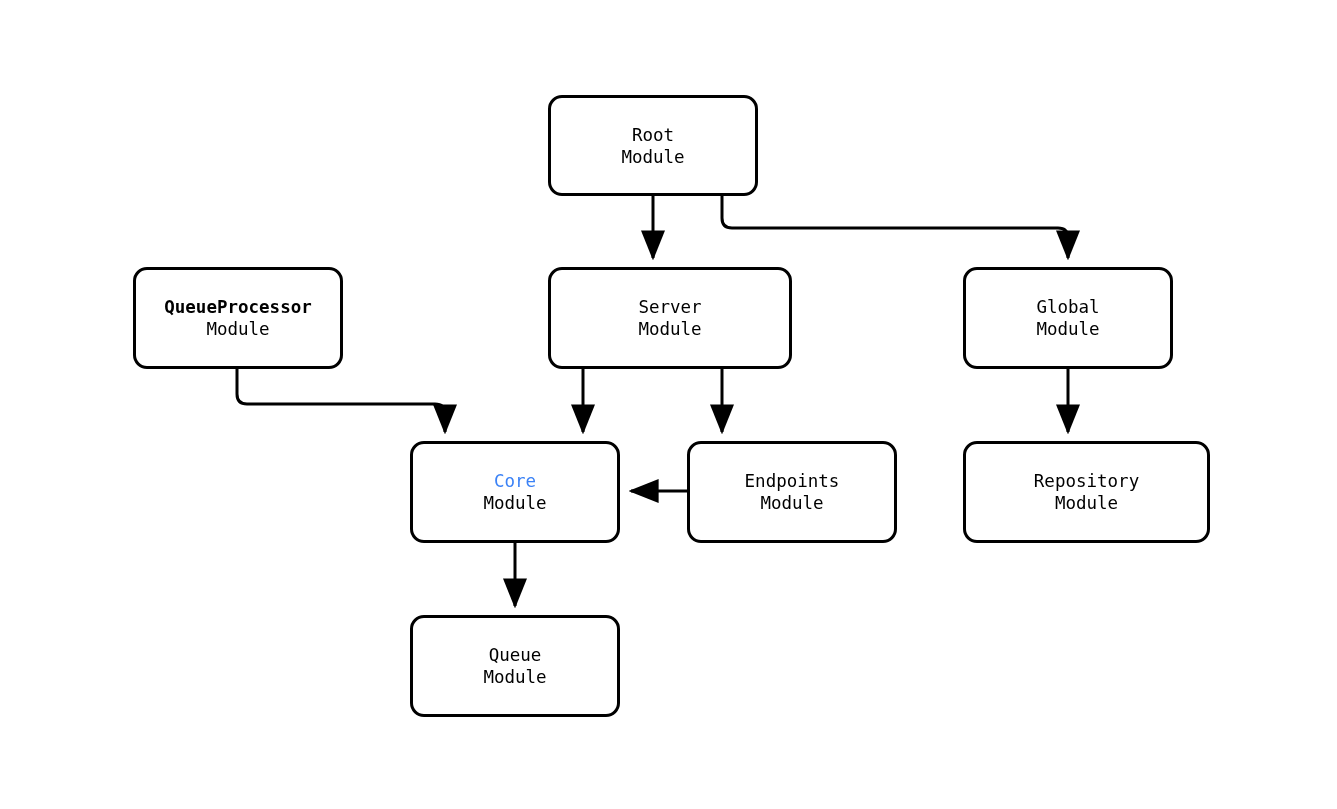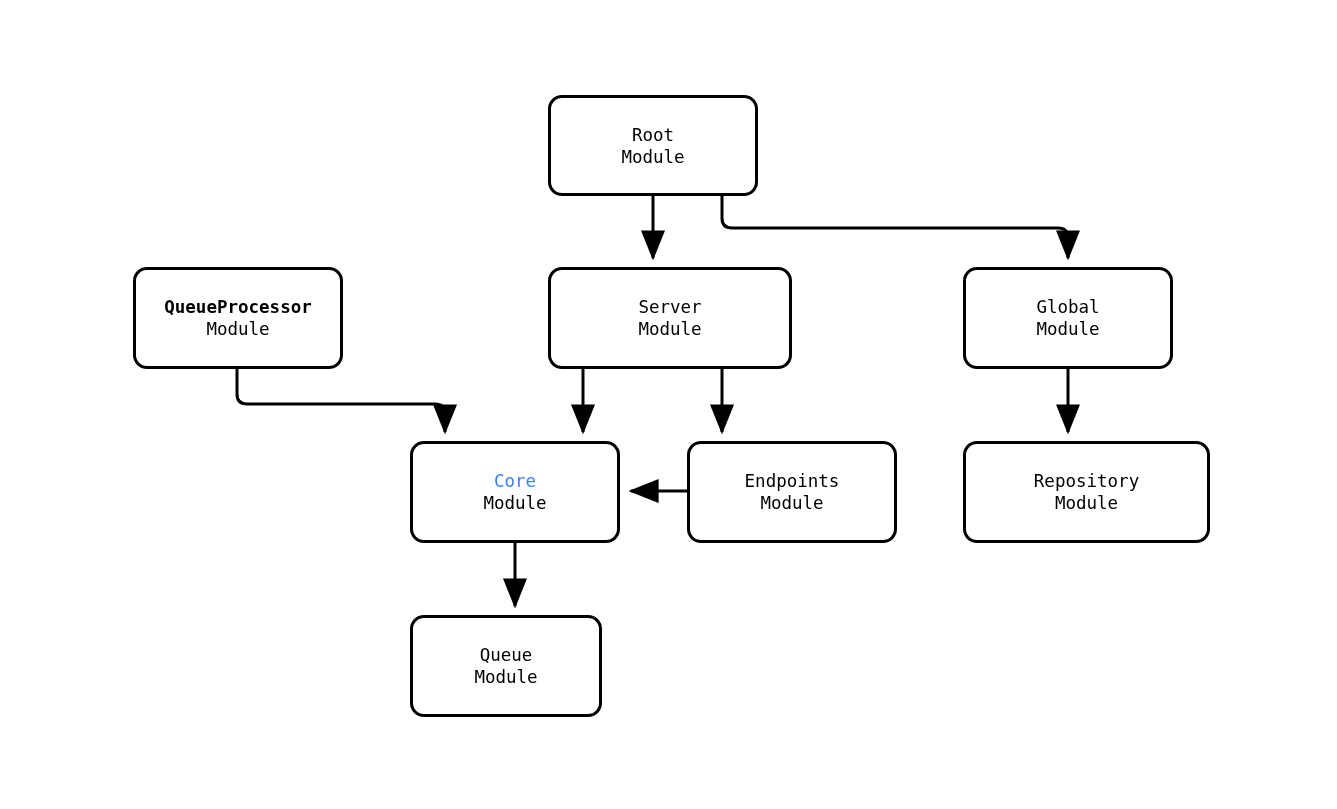--- a/index.html
+++ b/index.html
@@ -94,19 +94,19 @@
         <div class="node-label" style="color: rgb(0, 0, 0);">Module</div>
       </div>
       <div class="node" style="left: 687px; top: 441px; width: 210px; height: 102px; border-color: rgb(0, 0, 0); background: rgb(255, 255, 255);">
         <div class="node-label" style="color: rgb(0, 0, 0);">Endpoints</div>
         <div class="node-label" style="color: rgb(0, 0, 0);">Module</div>
       </div>
       <div class="node" style="left: 963px; top: 441px; width: 247px; height: 102px; border-color: rgb(0, 0, 0); background: rgb(255, 255, 255);">
         <div class="node-label" style="color: rgb(0, 0, 0);">Repository</div>
         <div class="node-label" style="color: rgb(0, 0, 0);">Module</div>
       </div>
-      <div class="node" style="left: 410px; top: 615px; width: 192px; height: 102px; border-color: rgb(0, 0, 0); background: rgb(255, 255, 255);">
+      <div class="node" style="left: 410px; top: 615px; width: 210px; height: 102px; border-color: rgb(0, 0, 0); background: rgb(255, 255, 255);">
         <div class="node-label" style="color: rgb(0, 0, 0);">Queue</div>
         <div class="node-label" style="color: rgb(0, 0, 0);">Module</div>
       </div>
     </div>
 
 </div>
 
 </body></html>

